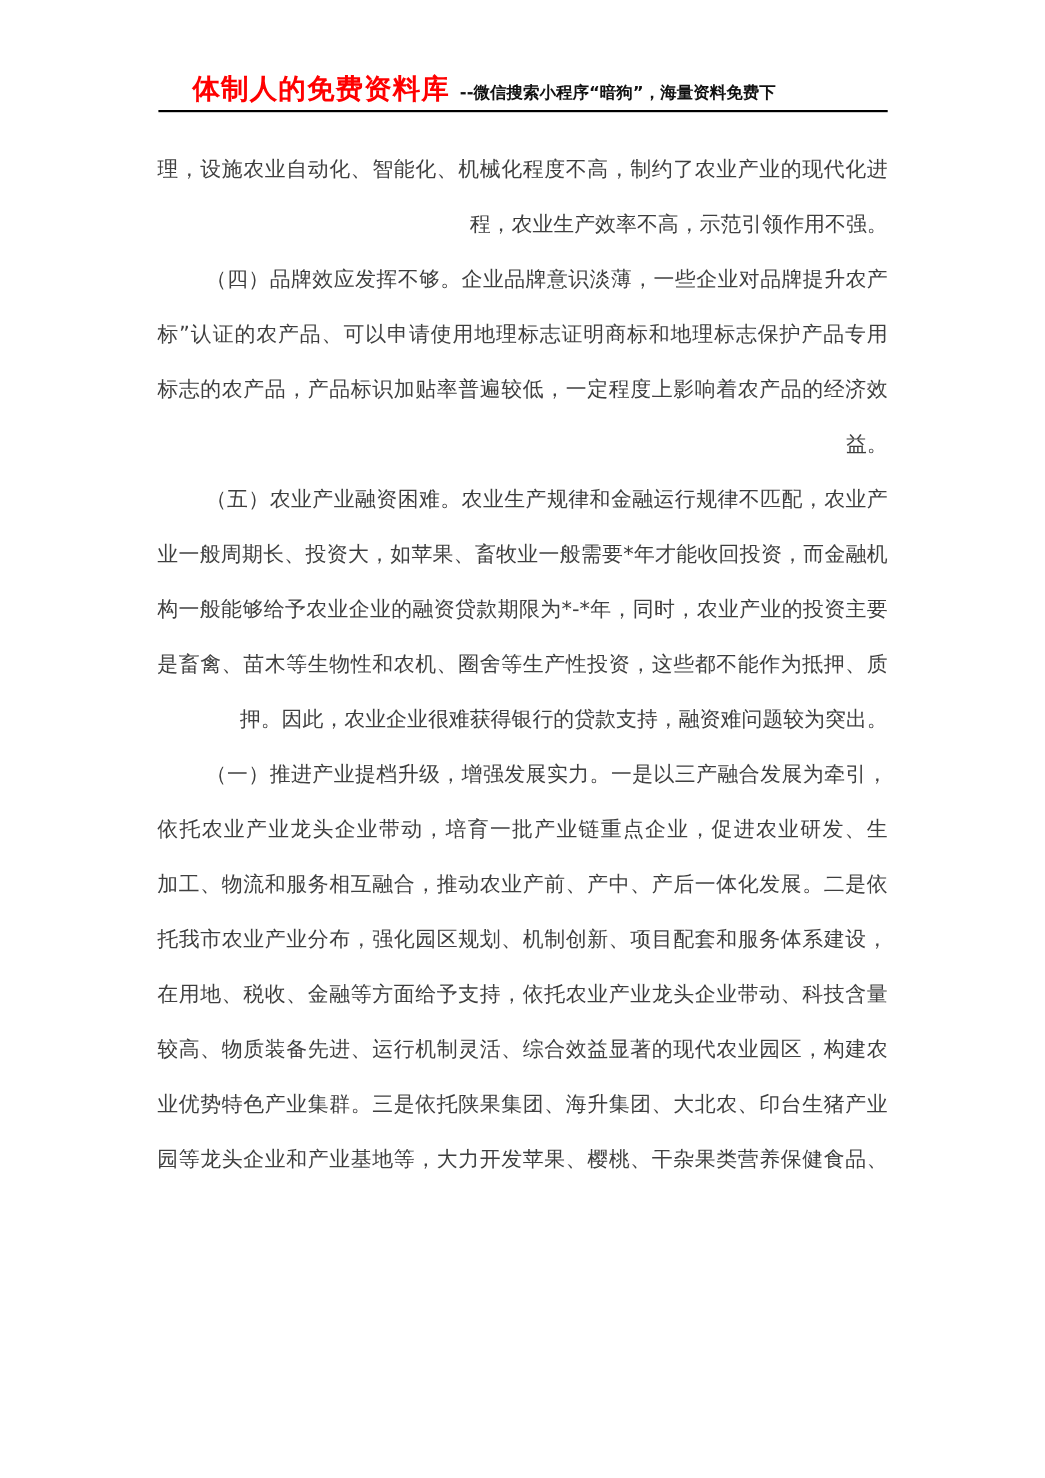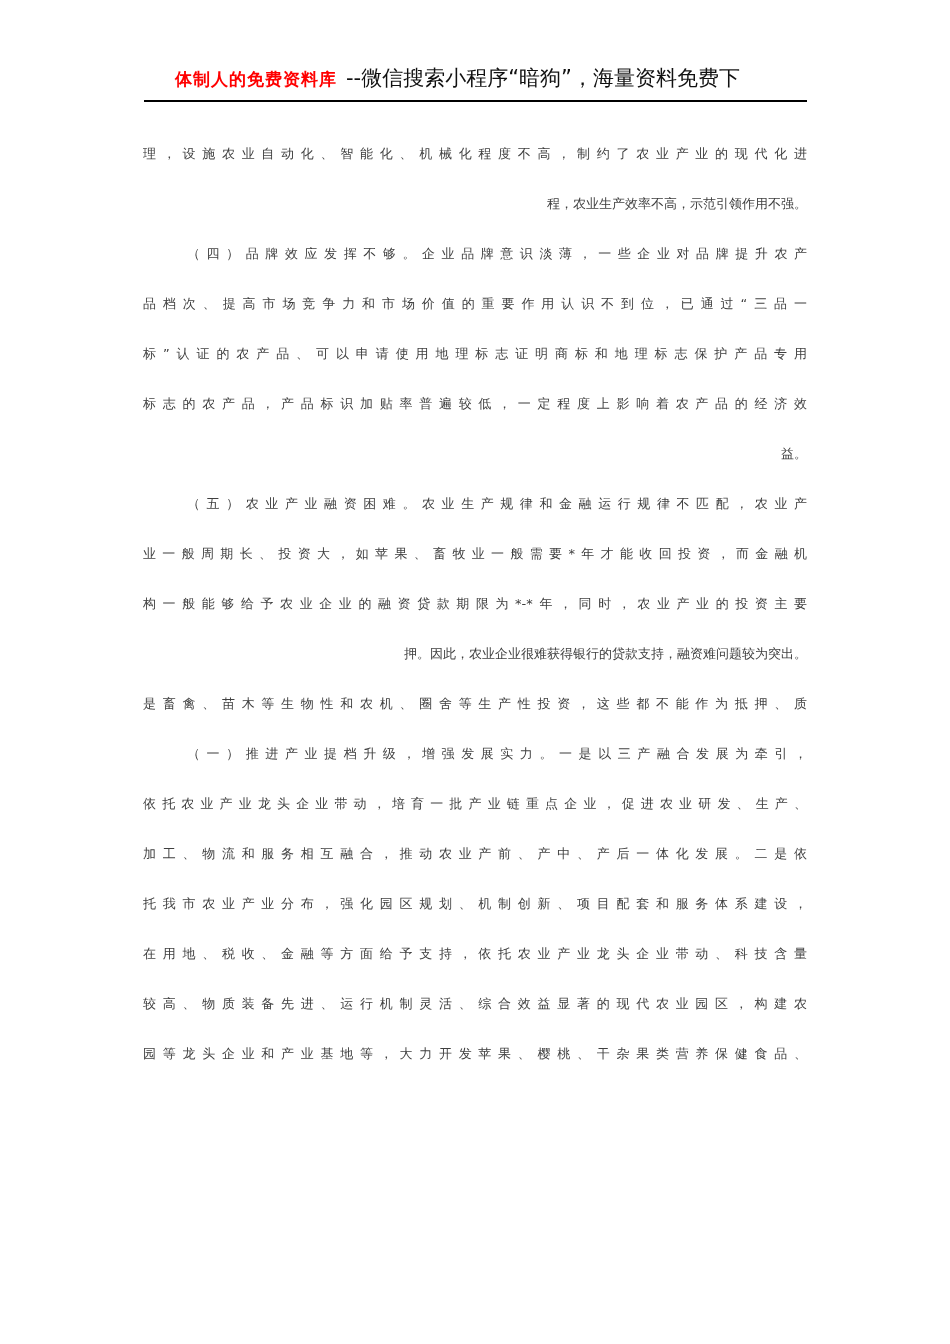--- a/index.html
+++ b/index.html
@@ -12,45 +12,45 @@
     overflow: hidden;
     font-family: "DejaVu Sans", sans-serif;
   }
   .header-text {
     position: absolute;
     left: 175px;
     top: 64px;
     white-space: nowrap;
   }
   .brand {
-    font-size: 17px;
+    font-size: 25px;
     font-weight: bold;
     color: #ff0000;
     letter-spacing: 1px;
   }
   .tagline {
-    font-size: 21px;
-    font-weight: normal;
+    font-size: 15px;
+    font-weight: bold;
     color: #111111;
     margin-left: 9px;
   }
   .header-rule {
     position: absolute;
     left: 144px;
     top: 100px;
     width: 663px;
     height: 2px;
     background: #000000;
   }
   .doc {
     position: absolute;
     left: 143px;
     top: 129px;
     width: 664px;
-    font-size: 13px;
+    font-size: 19px;
     color: #3f3f3f;
     font-weight: 400;
   }
   .line {
     height: 50px;
     line-height: 50px;
     white-space: nowrap;
     text-align: right;
   }
   .line.j {
@@ -72,31 +72,31 @@
 
   <div class="header-text">
     <span class="brand">体制人的免费资料库</span><span class="tagline">--微信搜索小程序“暗狗”，海量资料免费下</span>
   </div>
   <div class="header-rule"></div>
 
   <div class="doc">
     <div class="line j">理，设施农业自动化、智能化、机械化程度不高，制约了农业产业的现代化进</div>
     <div class="line">程，农业生产效率不高，示范引领作用不强。</div>
     <div class="line j ind">（四）品牌效应发挥不够。企业品牌意识淡薄，一些企业对品牌提升农产</div>
-    <div class="line j">品档次、提高市场竞争力和市场价值的重要作用认识不到位，已通过“三品一</div>
     <div class="line j">标”认证的农产品、可以申请使用地理标志证明商标和地理标志保护产品专用</div>
     <div class="line j">标志的农产品，产品标识加贴率普遍较低，一定程度上影响着农产品的经济效</div>
     <div class="line">益。</div>
     <div class="line j ind">（五）农业产业融资困难。农业生产规律和金融运行规律不匹配，农业产</div>
     <div class="line j">业一般周期长、投资大，如苹果、畜牧业一般需要*年才能收回投资，而金融机</div>
     <div class="line j">构一般能够给予农业企业的融资贷款期限为*-*年，同时，农业产业的投资主要</div>
+    <div class="line j">是畜禽、苗木等生物性和农机、圈舍等生产性投资，这些都不能作为抵押、质</div>
     <div class="line">押。因此，农业企业很难获得银行的贷款支持，融资难问题较为突出。</div>
-    <div class="line j">是畜禽、苗木等生物性和农机、圈舍等生产性投资，这些都不能作为抵押、质</div>
     <div class="line j ind">（一）推进产业提档升级，增强发展实力。一是以三产融合发展为牵引，</div>
     <div class="line j">依托农业产业龙头企业带动，培育一批产业链重点企业，促进农业研发、生产、</div>
     <div class="line j">加工、物流和服务相互融合，推动农业产前、产中、产后一体化发展。二是依</div>
     <div class="line j">托我市农业产业分布，强化园区规划、机制创新、项目配套和服务体系建设，</div>
     <div class="line j">在用地、税收、金融等方面给予支持，依托农业产业龙头企业带动、科技含量</div>
     <div class="line j">较高、物质装备先进、运行机制灵活、综合效益显著的现代农业园区，构建农</div>
+    <div class="line j">业优势特色产业集群。三是依托陕果集团、海升集团、大北农、印台生猪产业</div>
     <div class="line j">园等龙头企业和产业基地等，大力开发苹果、樱桃、干杂果类营养保健食品、</div>
   </div>
 
 </div>
 
 </body></html>

